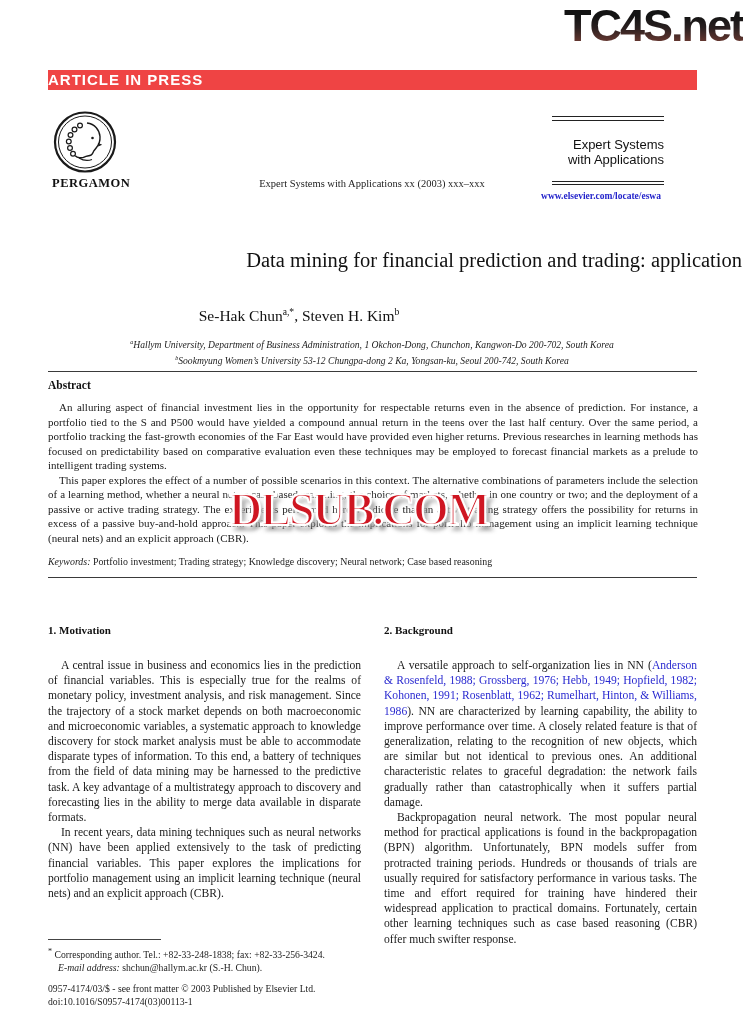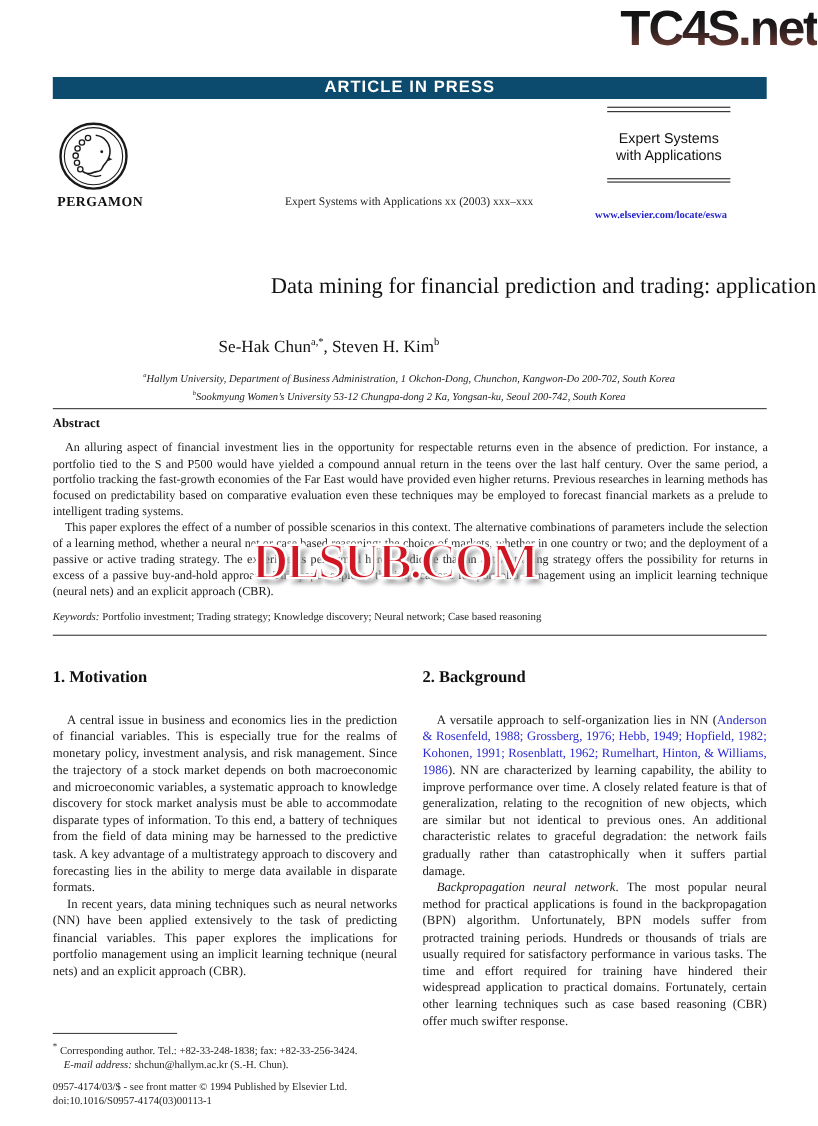--- a/index.html
+++ b/index.html
@@ -7,30 +7,30 @@
         font-family:"Liberation Serif",serif;color:#1a1a1a;}
 
   
   .tc4s{position:absolute;top:3px;right:1px;font:bold 45px/1 "Liberation Sans",sans-serif;
         letter-spacing:-2px;color:#33221f;}
   @supports ((-webkit-background-clip:text)){
     .tc4s{background:linear-gradient(180deg,#141414 30%,#2a2020 55%,#6d3a32 90%,#8a4a40 100%);
           -webkit-background-clip:text;background-clip:text;-webkit-text-fill-color:transparent;}
   }
 
-  .banner{position:absolute;left:48px;top:70px;width:649px;height:20px;background:#0c4a6e;
-          color:#fff;font:bold 15px/20px "Liberation Sans",sans-serif;text-align:center;letter-spacing:1px;}
+  .banner{position:absolute;left:48px;top:70px;width:649px;height:20px;background:#ef4444;
+          color:#fff;font:bold 15px/20px "Liberation Sans",sans-serif;text-align:left;letter-spacing:1px;}
 
   .pergamon{position:absolute;left:52px;top:111px;width:66px;text-align:center;}
   .pergamon svg{display:block;margin:0 auto;}
   .pergamon-label{font-weight:bold;font-size:12.5px;letter-spacing:.5px;margin-top:3px;color:#111;}
 
   .journal-line{position:absolute;left:0;top:178px;width:744px;text-align:center;font-size:10.5px;color:#222;}
 
-  .jbox{position:absolute;left:552px;top:97px;width:112px;text-align:center;}
+  .jbox{position:absolute;left:552px;top:116px;width:112px;text-align:right;}
   .dline{height:2.5px;border-top:1.2px solid #222;border-bottom:1.2px solid #222;}
   .jbox-text{font:13px/15px "Liberation Sans",sans-serif;color:#111;padding:16px 0 14px;}
   .jurl{position:absolute;left:535px;top:191px;width:132px;text-align:center;
         font-size:9.5px;font-weight:bold;color:#2323cb;text-decoration:none;}
 
   .title{position:absolute;left:0;top:241px;width:736px;text-align:right;
          font-size:20.5px;line-height:27px;color:#111;font-weight:normal;margin:6px;}
   .authors{position:absolute;left:0;top:306px;width:598px;text-align:center;font-size:15.5px;color:#111;}
   .authors sup,.affils sup{font-size:.62em;}
   .affils{position:absolute;left:0;top:336px;width:744px;text-align:center;
@@ -42,24 +42,24 @@
   .abstract{position:absolute;left:48px;top:379px;width:650px;}
   .abstract h2{font-size:11.5px;margin:0 0 9px;color:#111;}
   .abs-p{font-size:11px;line-height:14.55px;text-align:justify;text-indent:11px;margin:0;}
   .abs-copy{font-size:10.3px;line-height:14.55px;margin:1px 0 0;}
 
   .keywords{position:absolute;left:48px;top:556px;width:650px;font-size:9.9px;color:#222;}
   .kw-label{font-style:italic;}
 
   .col{position:absolute;top:608px;width:313px;}
   #col-left{left:48px;} #col-right{left:384px;}
-  .col h2{font-size:15px;margin:0 0 22px;color:#111;}
+  .col h2{font-size:11px;margin:16px 0 22px;color:#111;}
   .col p{font-size:11.6px;line-height:15.2px;text-align:justify;text-indent:13px;margin:0;}
   .cite{color:#2a2ad0;text-decoration:none;}
-  .lead-italic{font-style:italic;}
+  .lead-italic{}
 
   .footnote{position:absolute;left:48px;top:939px;width:318px;font-size:9.7px;line-height:13px;color:#222;}
   .fn-rule{width:113px;border-top:1px solid #444;margin-bottom:5px;}
   .fn-line2{padding-left:10px;}
   .fn-label{font-style:italic;}
 
   .imprint{position:absolute;left:48px;top:983px;font-size:9.7px;line-height:12.5px;color:#222;}
 
   .dlsub{position:absolute;left:229px;top:487px;font:bold 46px/1 "Liberation Serif",serif;
          letter-spacing:-2px;color:#cf1622;
@@ -147,19 +147,19 @@
     <p><span class="lead-italic">Backpropagation neural network</span><span>. The most popular neural method for practical applications is found in the backpropagation (BPN) algorithm. Unfortunately, BPN models suffer from protracted training periods. Hundreds or thousands of trials are usually required for satisfactory performance in various tasks. The time and effort required for training have hindered their widespread application to practical domains. Fortunately, certain other learning techniques such as case based reasoning (CBR) offer much swifter response.</span></p>
   </div>
 
   <div class="footnote">
     <div class="fn-rule"></div>
     <div><sup>*</sup><span> Corresponding author. Tel.: +82-33-248-1838; fax: +82-33-256-3424.</span></div>
     <div class="fn-line2"><span class="fn-label">E-mail address:</span><span> shchun@hallym.ac.kr (S.-H. Chun).</span></div>
   </div>
 
   <div class="imprint">
-    <div>0957-4174/03/$ - see front matter © 1994 Published by Elsevier Ltd.</div>
+    <div>0957-4174/03/$ - see front matter © 2003 Published by Elsevier Ltd.</div>
     <div>doi:10.1016/S0957-4174(03)00113-1</div>
   </div>
 
   <div class="dlsub">DLSUB.COM</div>
 
 </div>
 
 </body></html>

